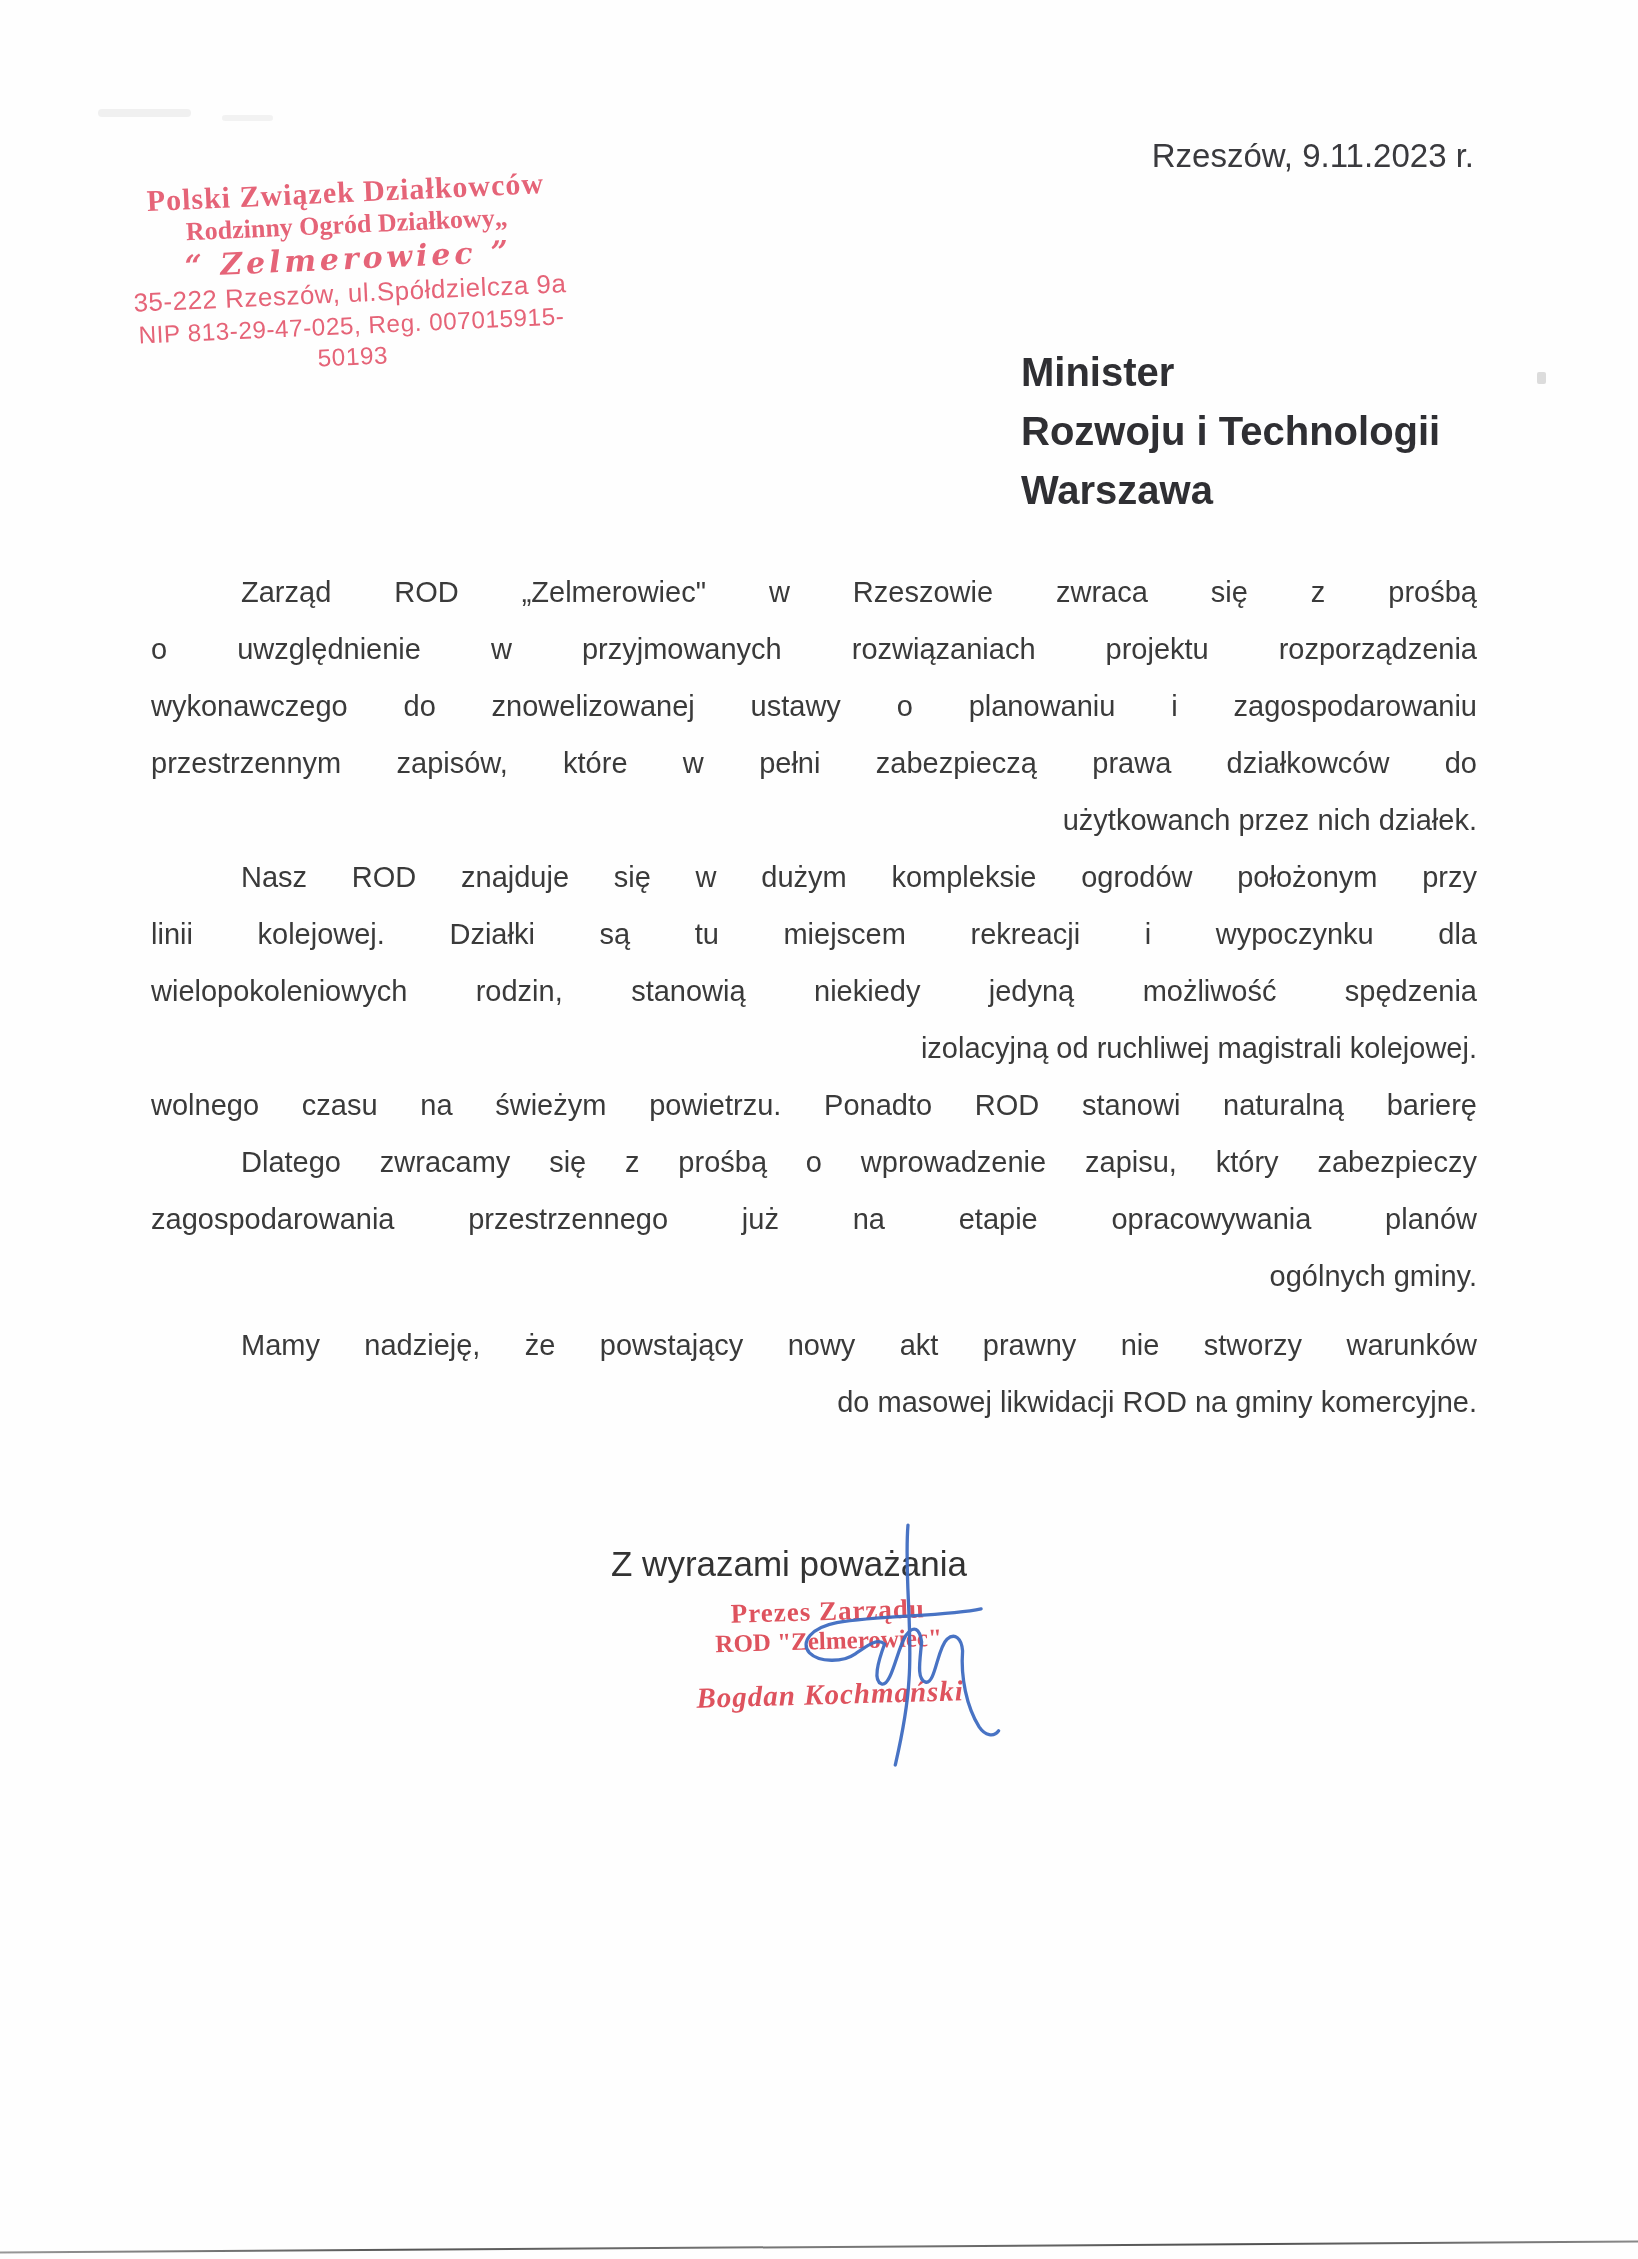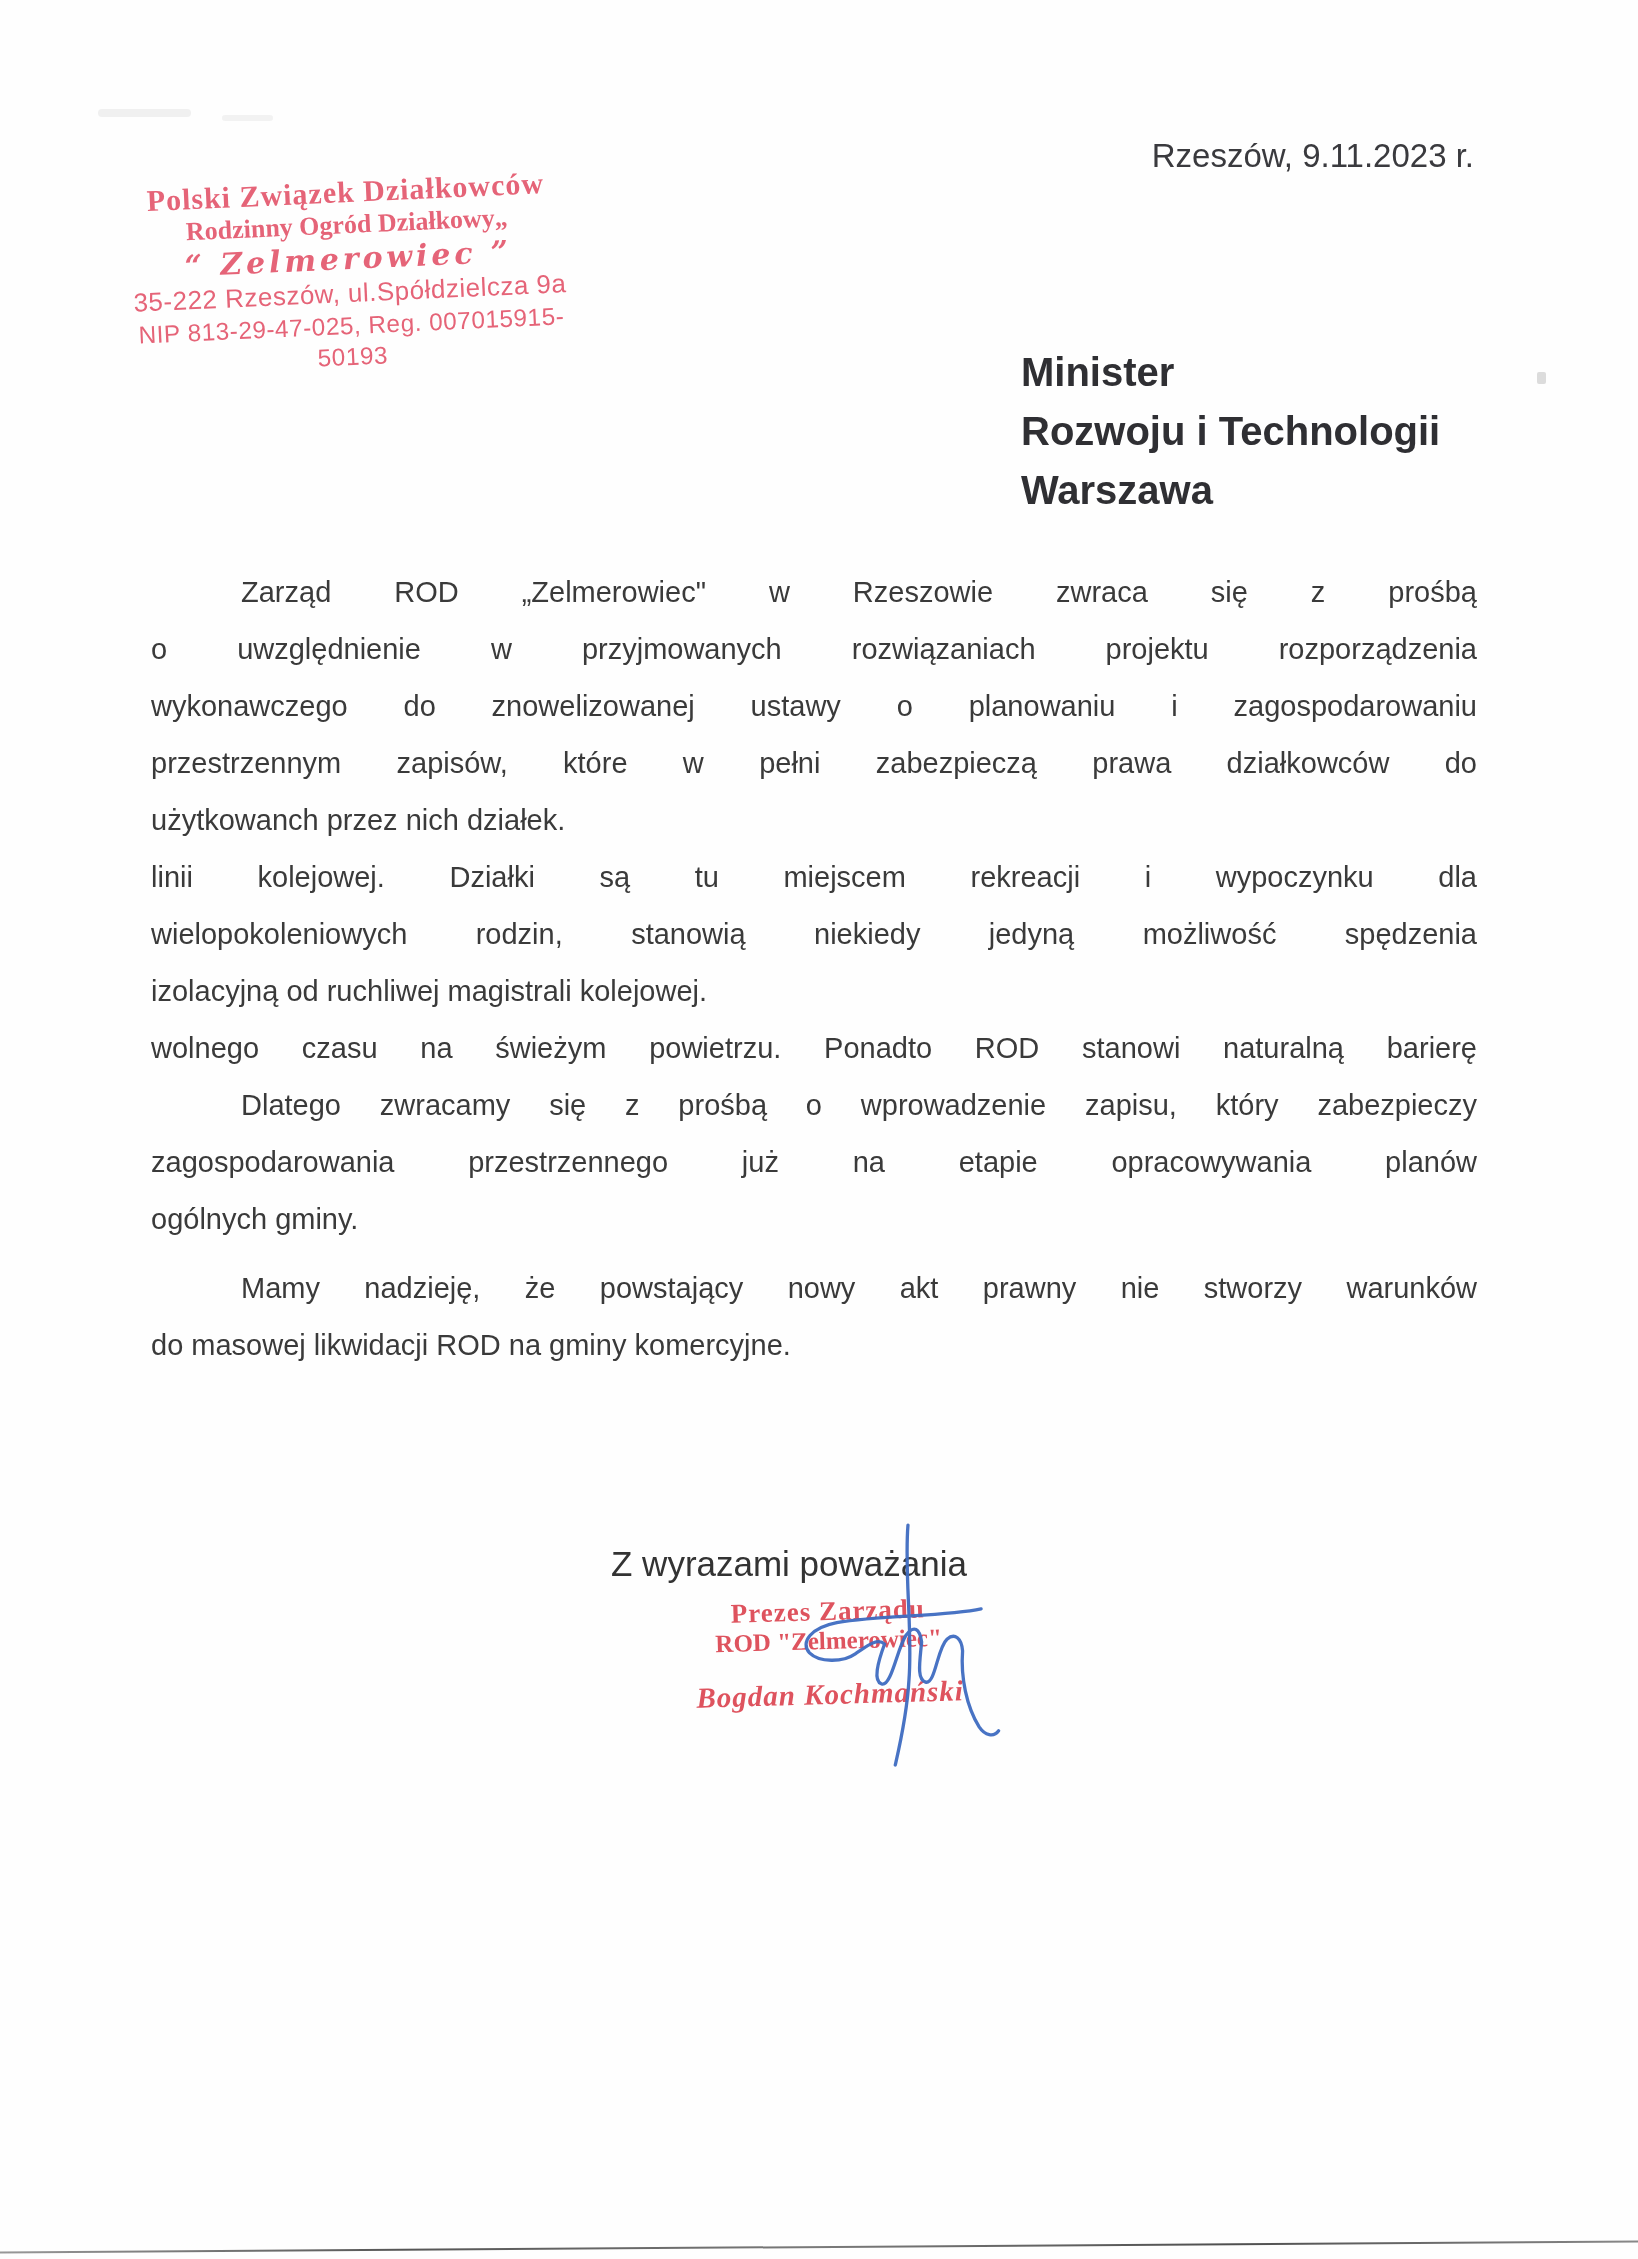--- a/index.html
+++ b/index.html
@@ -40,21 +40,21 @@
     position:absolute;left:1021px;top:343px;
     font-weight:bold;font-size:40px;line-height:59px;color:#2f2f33;
   }
 
   .body-text{
     position:absolute;left:151px;top:564px;width:1326px;
     font-size:29px;color:#3a3a3a;
   }
   .body-text .ln{height:57px;line-height:57px;white-space:normal;}
   .body-text .jl{text-align:justify;text-align-last:justify;}
-  .body-text .ll{text-align:left;}
+  .body-text .ll{text-align:right;}
   .body-text .ind{padding-left:90px;}
   .body-text .gap{margin-top:11.7px;}
 
   .closing{
     position:absolute;left:611px;top:1544px;
     font-size:35px;color:#333;
   }
 
   .sig-stamp{
     position:absolute;left:673px;top:1597px;width:312px;
@@ -99,20 +99,21 @@
     <div>Warszawa</div>
   </div>
 
   <div class="body-text">
     <div class="ln jl ind">Zarząd ROD „Zelmerowiec" w Rzeszowie zwraca się z prośbą</div>
     <div class="ln jl">o uwzględnienie w przyjmowanych rozwiązaniach projektu rozporządzenia</div>
     <div class="ln jl">wykonawczego do znowelizowanej ustawy o planowaniu i zagospodarowaniu</div>
     <div class="ln jl">przestrzennym zapisów, które w pełni zabezpieczą prawa działkowców do</div>
     <div class="ln ll">użytkowanch przez nich działek.</div>
 
+    <div class="ln jl ind">Nasz ROD znajduje się w dużym kompleksie ogrodów położonym przy</div>
     <div class="ln jl">linii kolejowej. Działki są tu miejscem rekreacji i wypoczynku dla</div>
     <div class="ln jl">wielopokoleniowych rodzin, stanowią niekiedy jedyną możliwość spędzenia</div>
     <div class="ln ll">izolacyjną od ruchliwej magistrali kolejowej.</div>
     <div class="ln jl">wolnego czasu na świeżym powietrzu. Ponadto ROD stanowi naturalną barierę</div>
 
     <div class="ln jl ind">Dlatego zwracamy się z prośbą o wprowadzenie zapisu, który zabezpieczy</div>
     <div class="ln jl">zagospodarowania przestrzennego już na etapie opracowywania planów</div>
     <div class="ln ll">ogólnych gminy.</div>
 
     <div class="ln jl ind gap">Mamy nadzieję, że powstający nowy akt prawny nie stworzy warunków</div>

